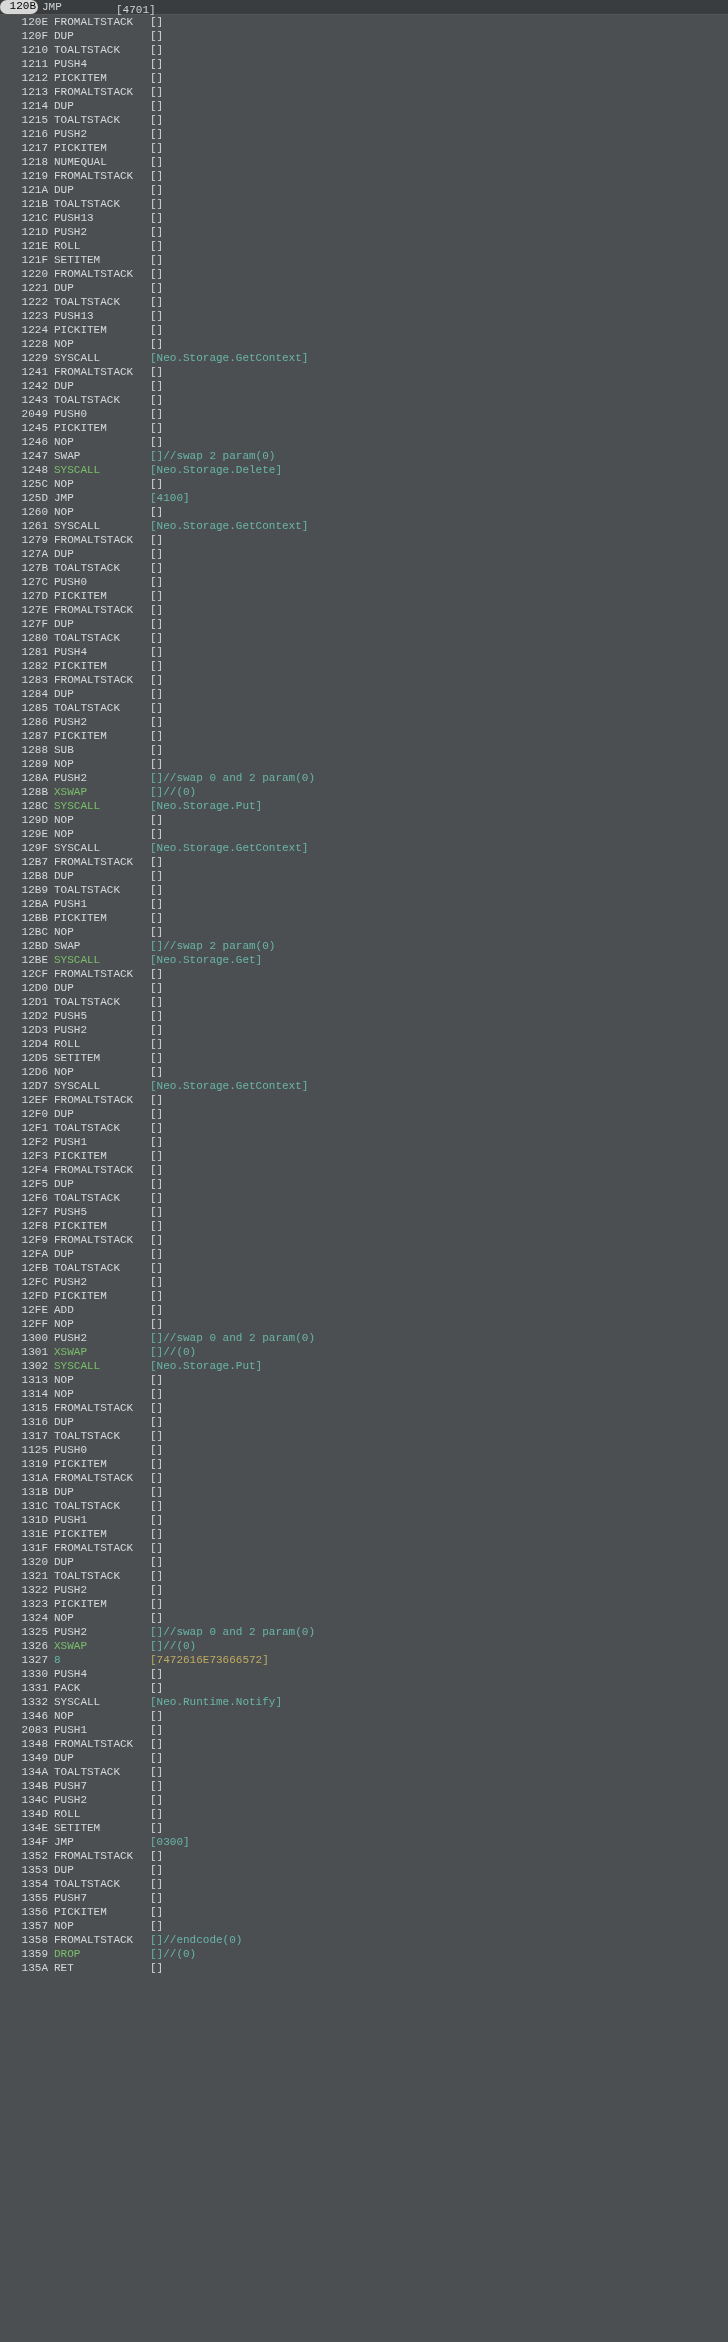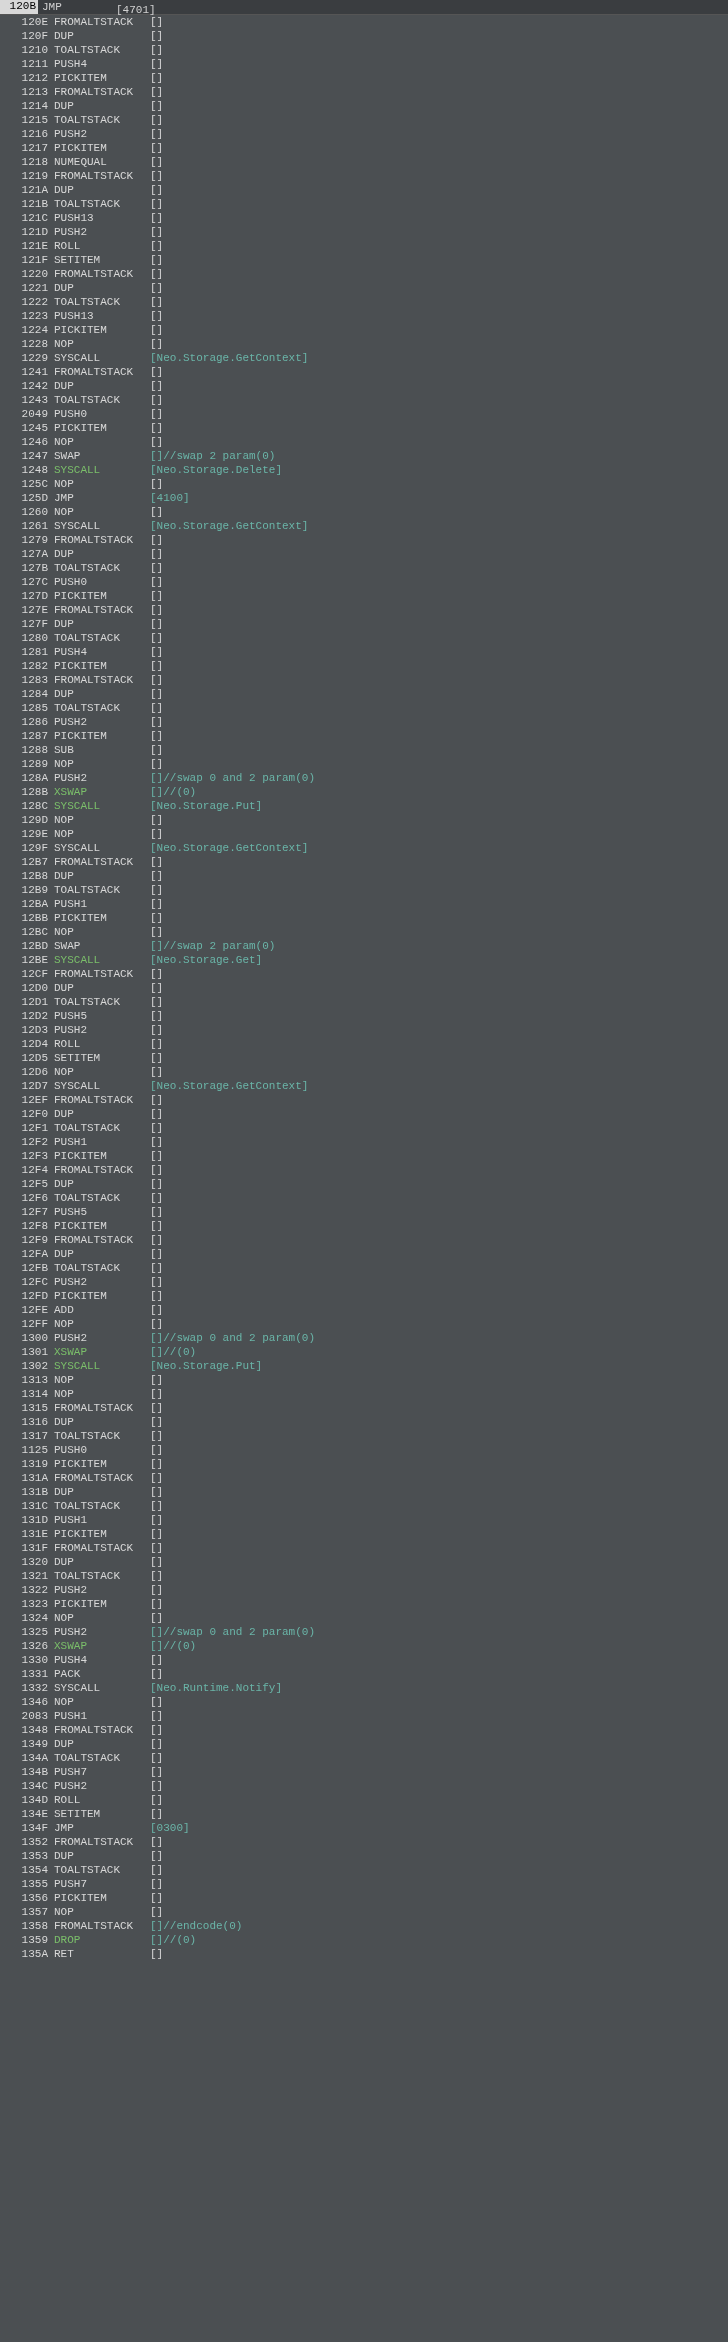--- a/index.html
+++ b/index.html
@@ -21,20 +21,21 @@
   }
   .first-cell {
     background: #d8d8d8;
     color: #000;
     width: 38px;
     height: 14px;
     display: inline-block;
     text-align: right;
     padding-right: 2px;
     box-sizing: border-box;
+    border-radius: 7px;
   }
   .second-cell-hdr {
     width: 70px;
     display: inline-block;
     padding-left: 4px;
   }
   .third-cell-hdr {
     color: #d0d0d0;
     padding-left: 4px;
     margin-top: 6px;
@@ -186,20 +187,21 @@
     <div class="row"><span class="addr">131D</span><span class="op">PUSH1</span><span class="arg">[]</span></div>
     <div class="row"><span class="addr">131E</span><span class="op">PICKITEM</span><span class="arg">[]</span></div>
     <div class="row"><span class="addr">131F</span><span class="op">FROMALTSTACK</span><span class="arg">[]</span></div>
     <div class="row"><span class="addr">1320</span><span class="op">DUP</span><span class="arg">[]</span></div>
     <div class="row"><span class="addr">1321</span><span class="op">TOALTSTACK</span><span class="arg">[]</span></div>
     <div class="row"><span class="addr">1322</span><span class="op">PUSH2</span><span class="arg">[]</span></div>
     <div class="row"><span class="addr">1323</span><span class="op">PICKITEM</span><span class="arg">[]</span></div>
     <div class="row"><span class="addr">1324</span><span class="op">NOP</span><span class="arg">[]</span></div>
     <div class="row"><span class="addr">1325</span><span class="op">PUSH2</span><span class="arg teal">[]//swap 0 and 2 param(0)</span></div>
     <div class="row"><span class="addr">1326</span><span class="op green">XSWAP</span><span class="arg teal">[]//(0)</span></div>
+    <div class="row"><span class="addr">1327</span><span class="op teal">8</span><span class="arg yellow">[7472616E73666572]</span></div>
     <div class="row"><span class="addr">1330</span><span class="op">PUSH4</span><span class="arg">[]</span></div>
     <div class="row"><span class="addr">1331</span><span class="op">PACK</span><span class="arg">[]</span></div>
     <div class="row"><span class="addr">1332</span><span class="op">SYSCALL</span><span class="arg teal">[Neo.Runtime.Notify]</span></div>
     <div class="row"><span class="addr">1346</span><span class="op">NOP</span><span class="arg">[]</span></div>
     <div class="row"><span class="addr">2083</span><span class="op">PUSH1</span><span class="arg">[]</span></div>
     <div class="row"><span class="addr">1348</span><span class="op">FROMALTSTACK</span><span class="arg">[]</span></div>
     <div class="row"><span class="addr">1349</span><span class="op">DUP</span><span class="arg">[]</span></div>
     <div class="row"><span class="addr">134A</span><span class="op">TOALTSTACK</span><span class="arg">[]</span></div>
     <div class="row"><span class="addr">134B</span><span class="op">PUSH7</span><span class="arg">[]</span></div>
     <div class="row"><span class="addr">134C</span><span class="op">PUSH2</span><span class="arg">[]</span></div>

